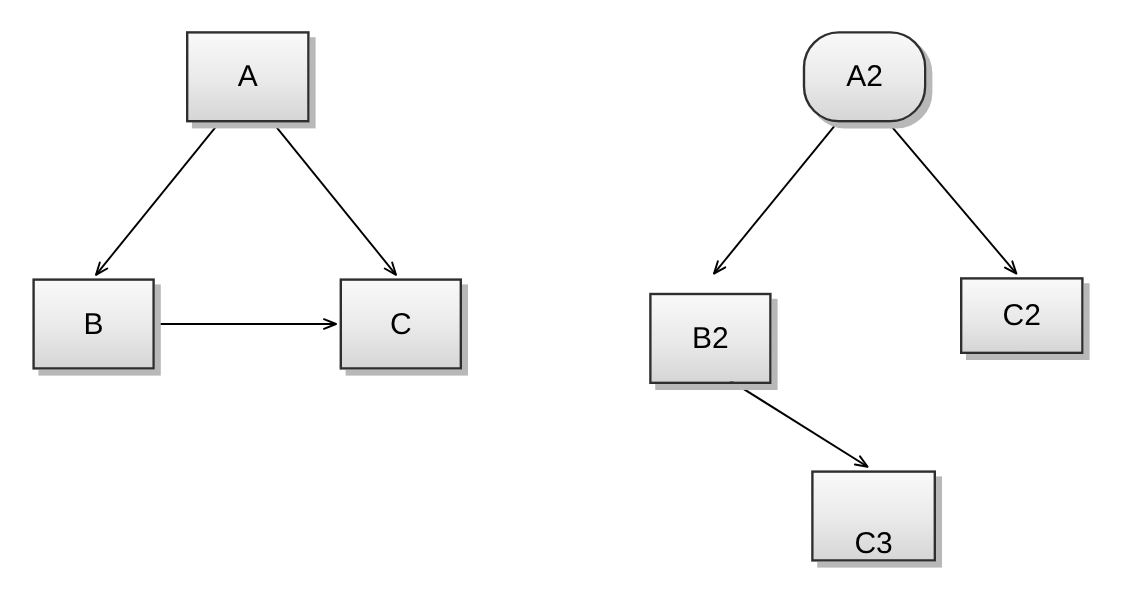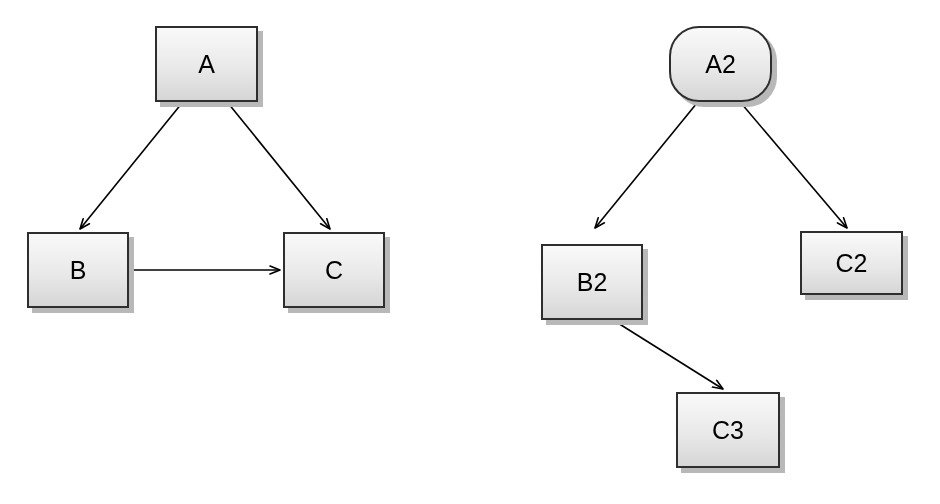--- a/index.html
+++ b/index.html
@@ -72,17 +72,17 @@
       </div>
       <div class="node" style="left: 669px; top: 26px; width: 103px; height: 76px; border-radius: 30px;">
         <span class="node-label">A2</span>
       </div>
       <div class="node" style="left: 541px; top: 244px; width: 102px; height: 76px;">
         <span class="node-label">B2</span>
       </div>
       <div class="node" style="left: 800px; top: 231px; width: 103px; height: 64px;">
         <span class="node-label">C2</span>
       </div>
-      <div class="node" style="left: 676px; top: 392px; width: 104px; height: 76px;">
+      <div class="node" style="left: 676px; top: 392px; width: 104px; height: 76px; align-items: flex-end;">
         <span class="node-label">C3</span>
       </div>
     </div>
 </div>
 
 </body></html>

